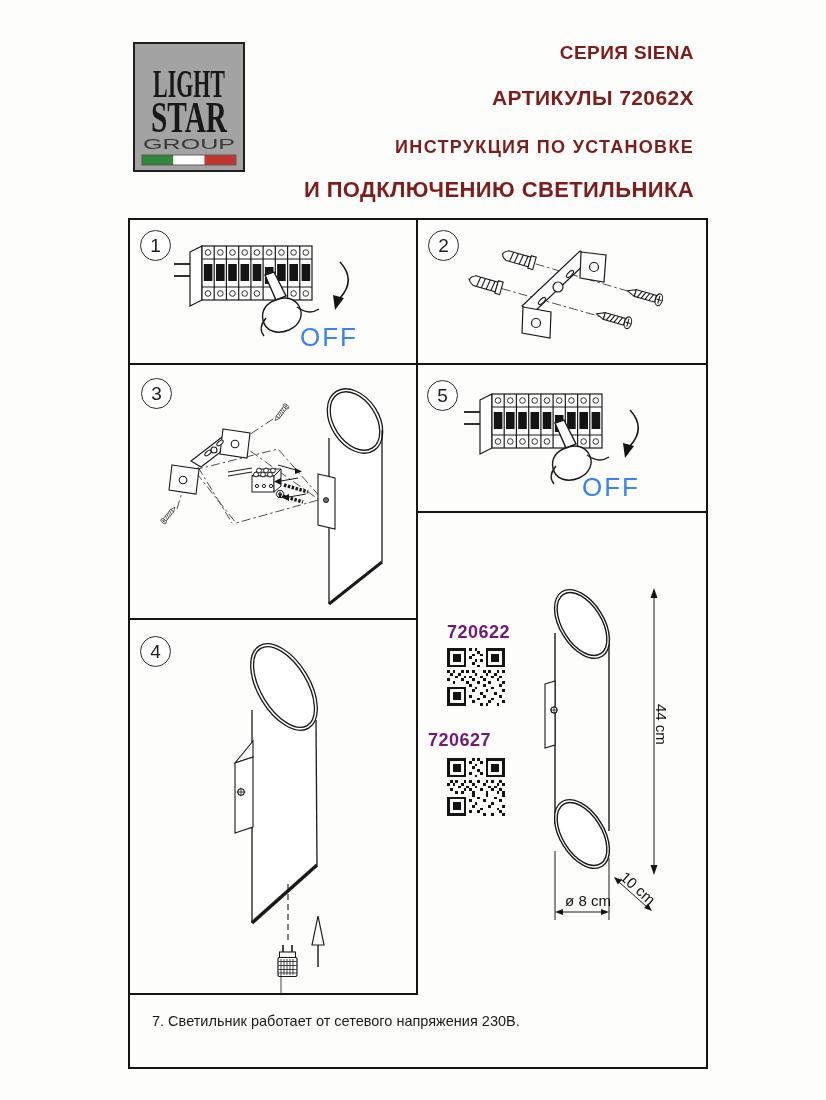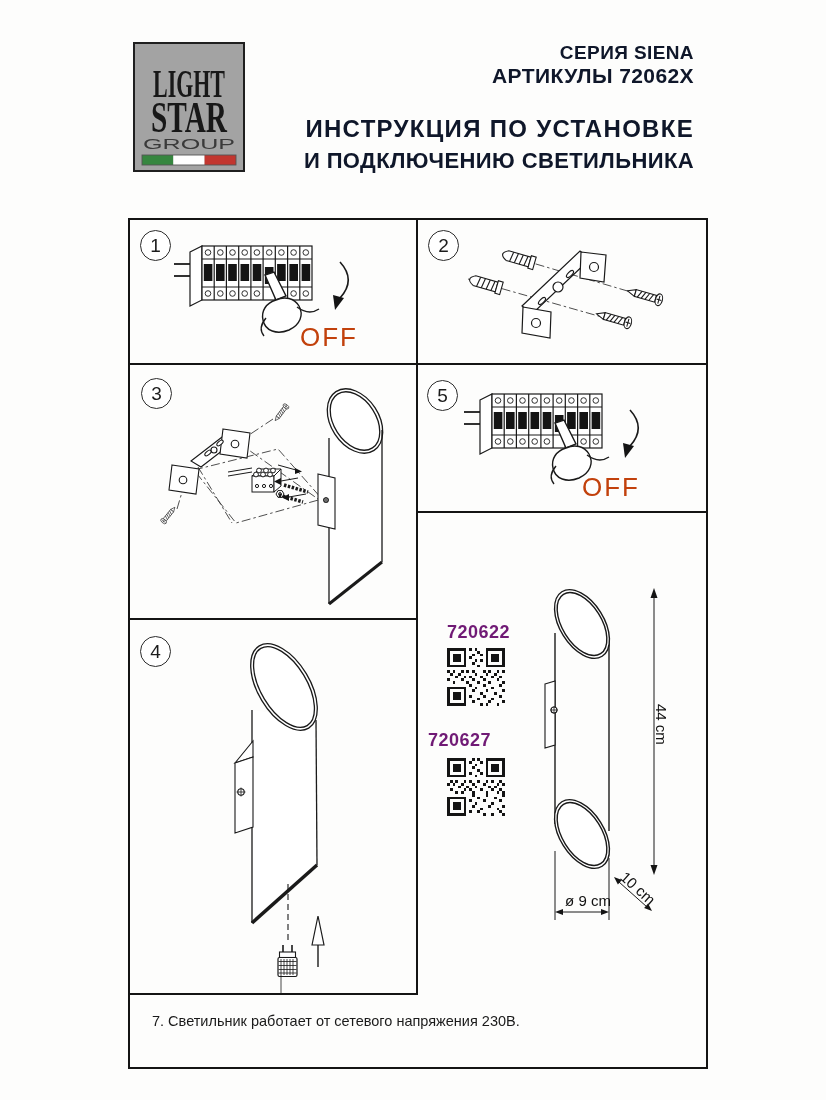--- a/index.html
+++ b/index.html
@@ -2,35 +2,35 @@
 <html><head>
 <meta charset="utf-8">
 <style>
   html,body{margin:0;padding:0;background:#e8e8e8}
   #screen{position:relative;width:826px;height:1100px;background:#fdfdfc;
           font-family:"Liberation Sans","DejaVu Sans",sans-serif;color:#161616;overflow:hidden}
   .ln{position:absolute;background:#141414}
   .num{position:absolute;width:29px;height:29px;border:1.8px solid #2b2b2b;border-radius:50%;
        background:#fff;font-size:19px;line-height:29px;text-align:center;color:#1c1c1c;z-index:5}
   .art{position:absolute}
-  .off{position:absolute;font-size:26px;letter-spacing:2px;color:#c2410c;z-index:4}
+  .off{position:absolute;font-size:26px;letter-spacing:2px;color:#3b82f6;z-index:4}
   .article{position:absolute;font-size:18px;font-weight:bold;letter-spacing:0.5px;color:#701a75;z-index:4}
   .qr{position:absolute;width:58px;height:58px;z-index:4}
   .note{position:absolute;font-size:14.5px;color:#1a1a1a;z-index:4}
   .dimlbl{position:absolute;font-size:15px;color:#111;z-index:4}
   #dim-h{writing-mode:vertical-rl}
   #dim-depth{transform:translate(-50%,-50%) rotate(42deg)}
   #dim-dia{width:74px;text-align:center}
   #logo{position:absolute;left:133px;top:42px;width:112px;height:130px;border:2px solid #1f1f1f;
         box-sizing:border-box;background:#a3a3a3;z-index:4}
-  #hdr{position:absolute;left:240px;top:42px;width:454px;text-align:right;font-weight:bold;color:#0f172a;z-index:4}
+  #hdr{position:absolute;left:240px;top:42px;width:454px;text-align:right;font-weight:bold;color:#7f1d1d;z-index:4}
   #hdr .s1{font-size:19px;letter-spacing:0.4px}
-  #hdr .s2{font-size:21px;margin-top:0;letter-spacing:0.4px}
-  #hdr .t1{font-size:24px;margin-top:27px;letter-spacing:1.3px}
-  #hdr .t2{font-size:22px;margin-top:5px;letter-spacing:0.4px}
+  #hdr .s2{font-size:21px;margin-top:22px;letter-spacing:0.4px}
+  #hdr .t1{font-size:18px;margin-top:27px;letter-spacing:1.3px}
+  #hdr .t2{font-size:22px;margin-top:19px;letter-spacing:0.4px}
   svg{display:block}
   .dd{stroke:#3a3a3a;stroke-width:0.9;stroke-dasharray:9 3 2.5 3;fill:none}
 </style>
 </head>
 <body>
 
 <div id="screen">
 
   <svg width="0" height="0" style="position:absolute" aria-hidden="true">
     <defs>
@@ -343,17 +343,17 @@
   <svg class="qr" style="left:447px;top:648px" viewBox="0 0 21 21" shape-rendering="crispEdges">
       <use href="#qr-a"></use>
     </svg>
   <div class="article" style="left:428px;top:730px">720627</div>
   <svg class="qr" style="left:447px;top:758px" viewBox="0 0 21 21" shape-rendering="crispEdges">
       <use href="#qr-b"></use>
     </svg>
 
   <div class="dimlbl" id="dim-h" style="left:653px;top:704px">44 cm</div>
   <div class="dimlbl" id="dim-depth" style="left:638px;top:888px">10 cm</div>
-  <div class="dimlbl" id="dim-dia" style="left:551px;top:892px">ø 9 cm</div>
+  <div class="dimlbl" id="dim-dia" style="left:551px;top:892px">ø 8 cm</div>
 
   <div class="note" style="left:152px;top:1013px">7. Светильник работает от сетевого напряжения 230В.</div>
 
 </div>
 
 </body></html>

